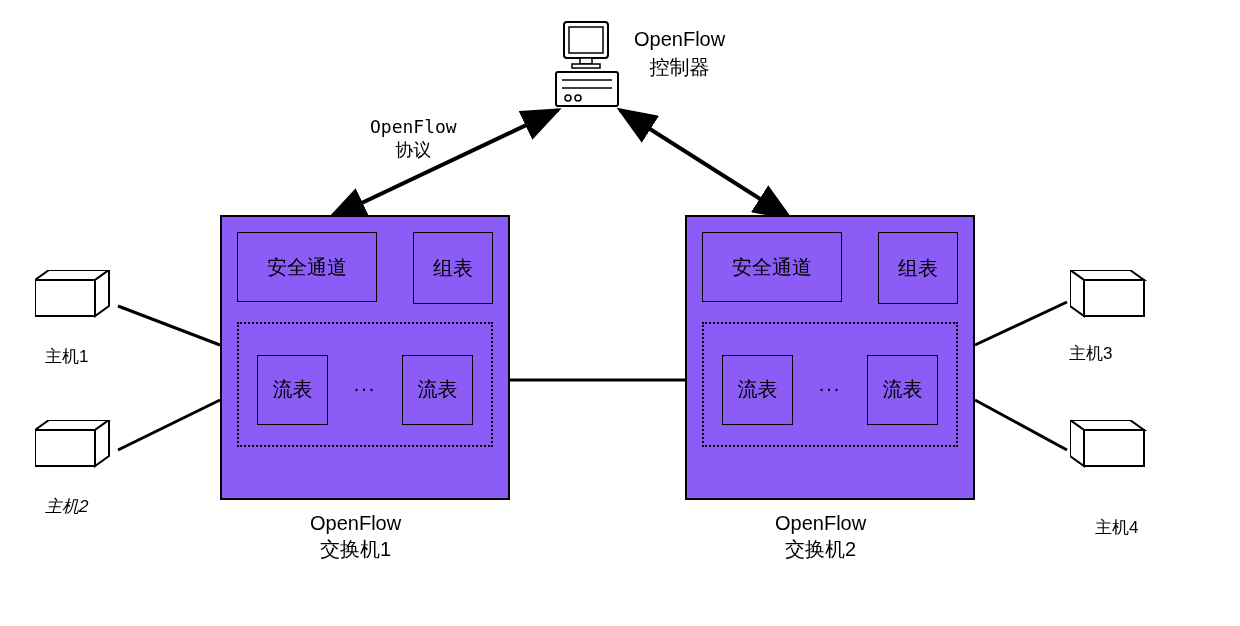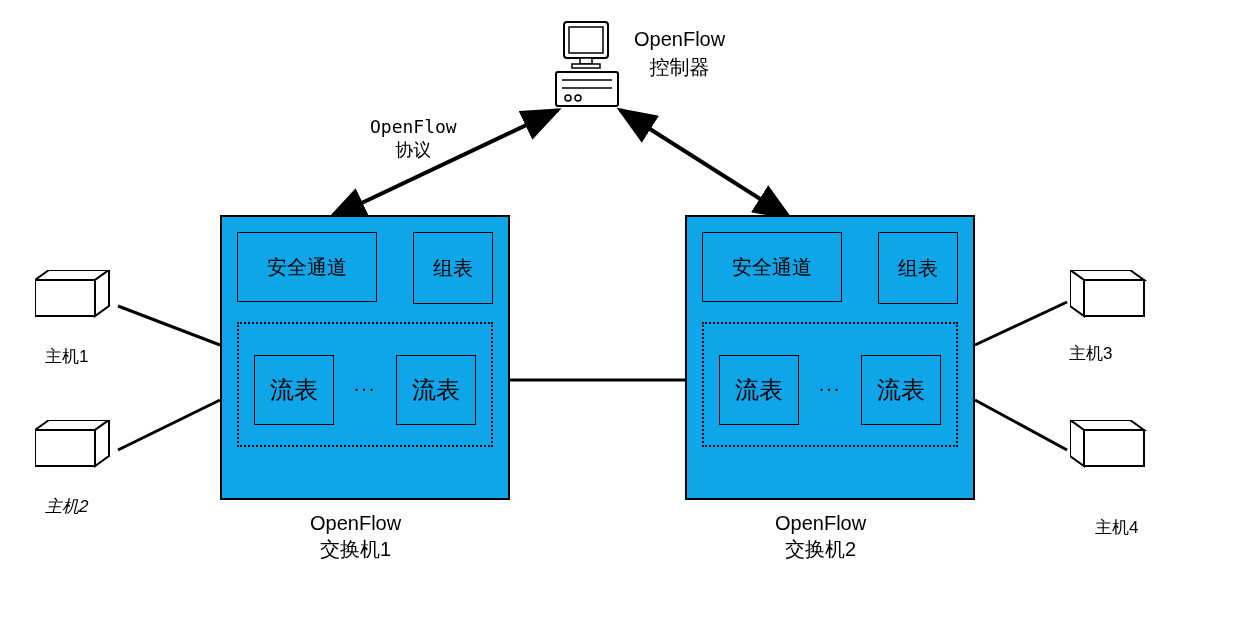--- a/index.html
+++ b/index.html
@@ -33,21 +33,21 @@
       text-align: center;
       font-family: "SimSun", monospace;
       line-height: 1.3;
     }
     .switch {
       position: absolute;
       top: 215px;
       width: 290px;
       height: 285px;
       border: 2px solid #000;
-      background: #0ea5e9;
+      background: #8b5cf6;
     }
     .switch-1 { left: 220px; }
     .switch-2 { left: 685px; }
     .switch-inner-top {
       position: absolute;
       top: 15px;
       left: 15px;
       right: 15px;
       display: flex;
       justify-content: space-between;
@@ -76,27 +76,27 @@
       left: 15px;
       right: 15px;
       height: 125px;
       border: 2px dotted #000;
       display: flex;
       align-items: center;
       justify-content: space-around;
       padding: 0 5px;
     }
     .flow-table {
-      width: 80px;
+      width: 71px;
       height: 70px;
       border: 1.5px solid #000;
       display: flex;
       align-items: center;
       justify-content: center;
-      font-size: 24px;
+      font-size: 20px;
       margin-top: 10px;
     }
     .flow-dots {
       font-size: 20px;
       letter-spacing: 2px;
     }
     .switch-label {
       position: absolute;
       top: 510px;
       font-size: 20px;

